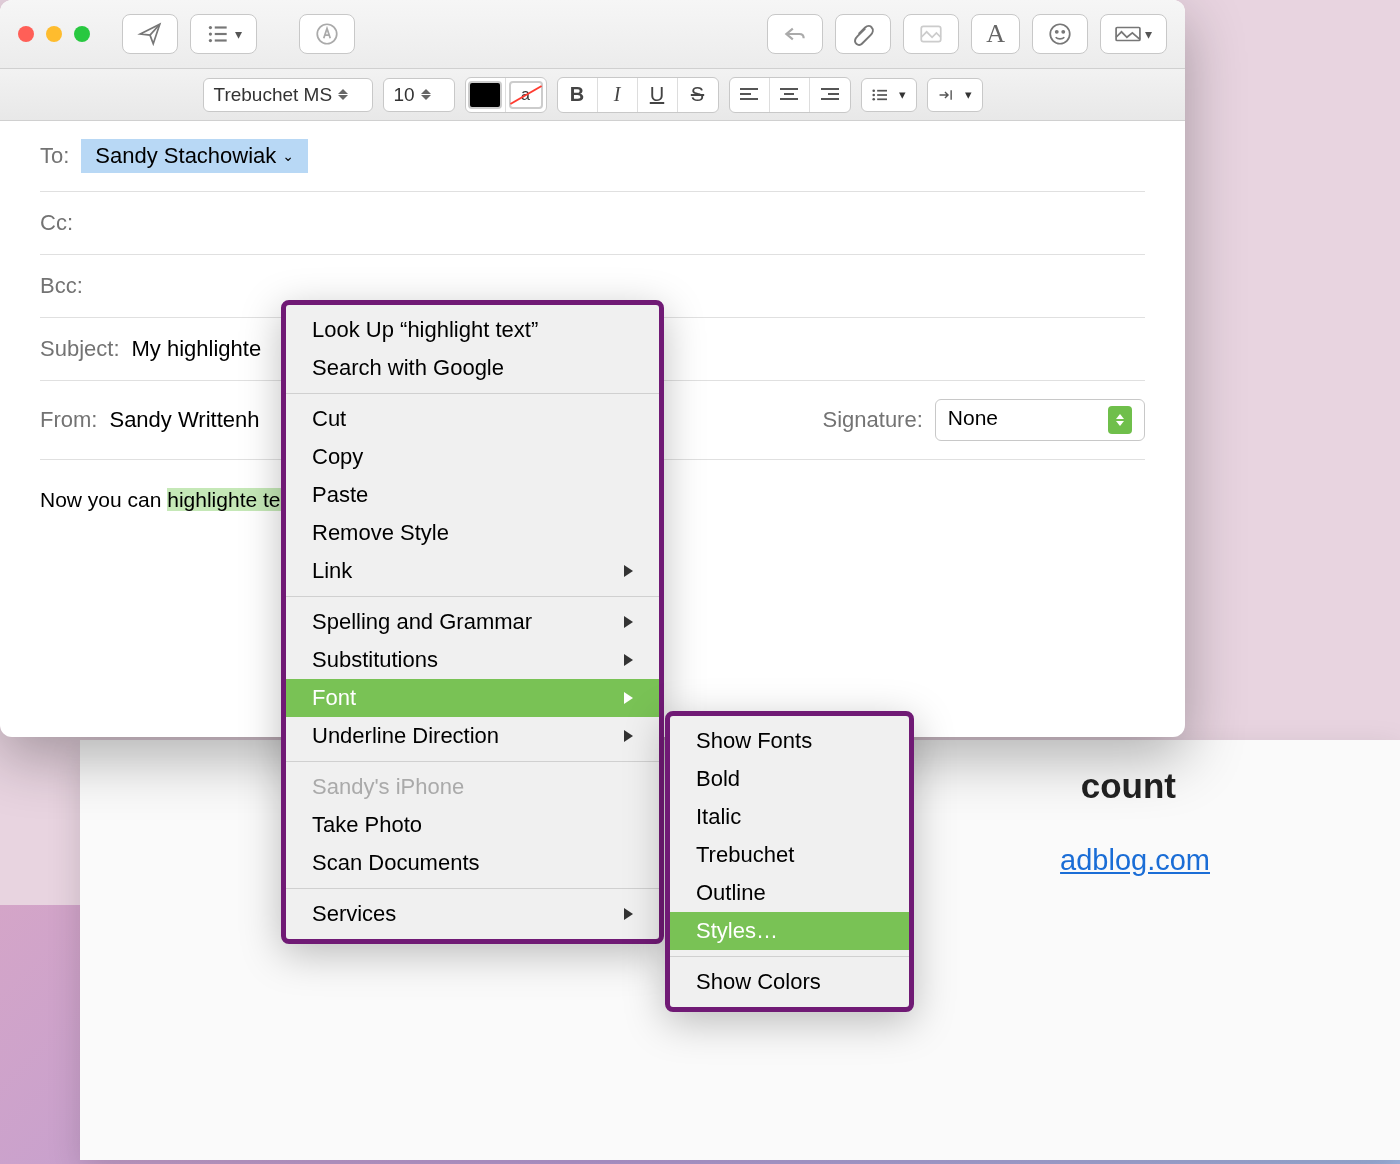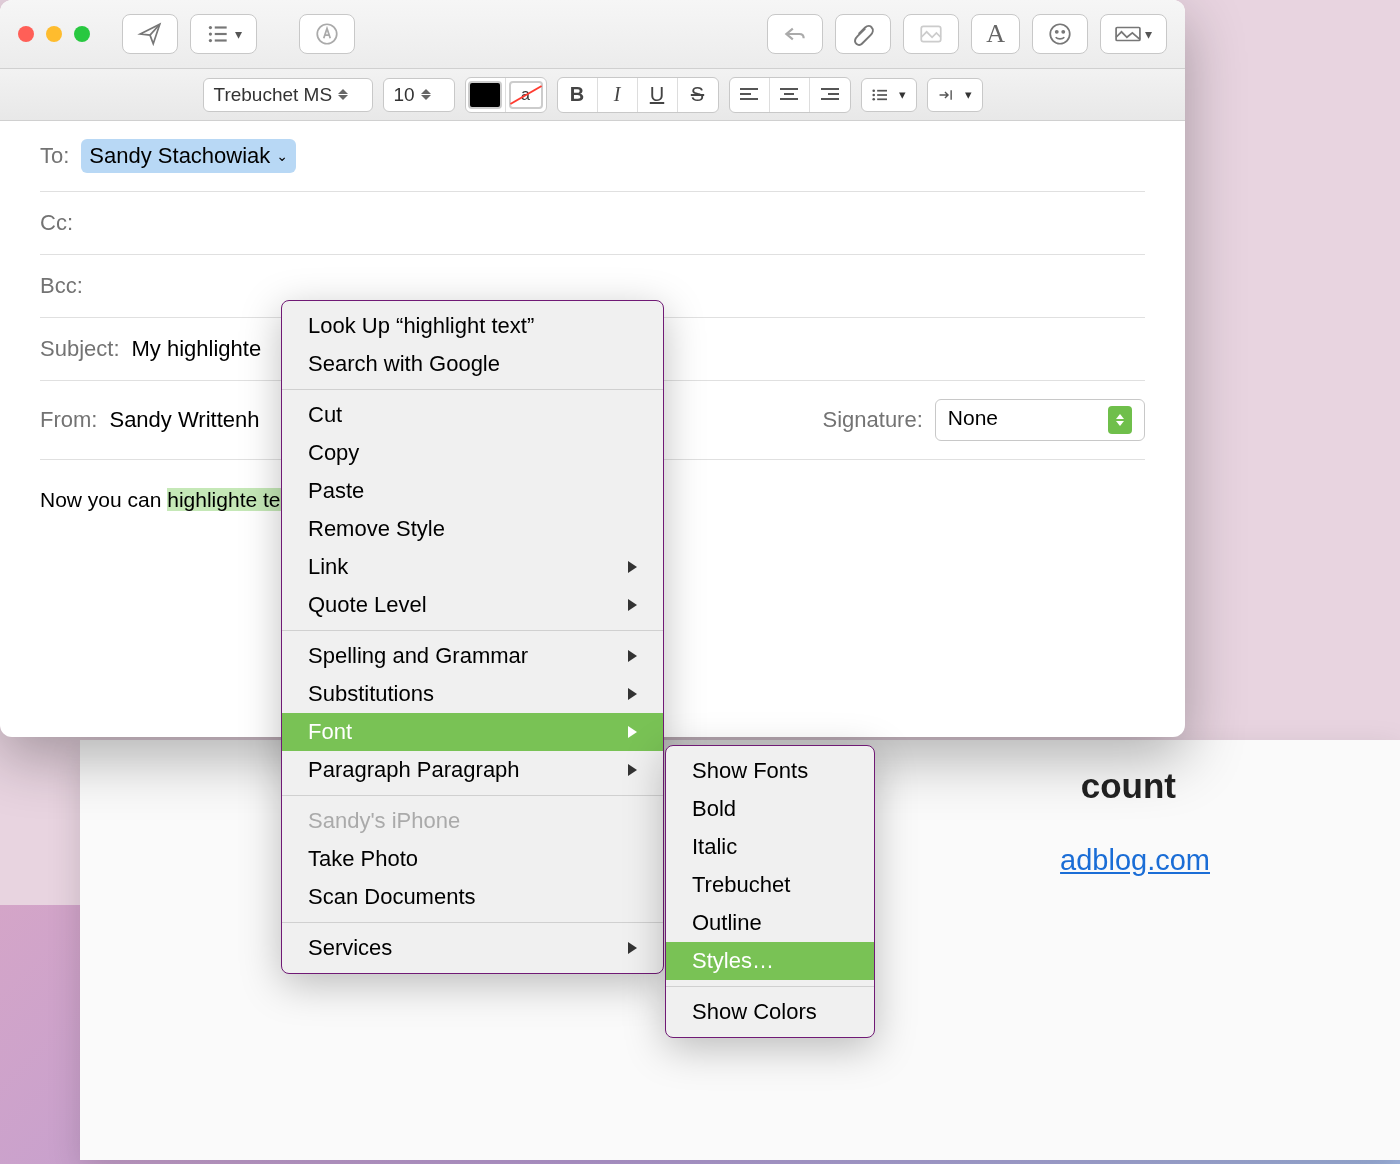--- a/index.html
+++ b/index.html
@@ -31,42 +31,42 @@
 .swatch.strike::after { content:""; position:absolute; width:120%; height:2px; background:#ff3b30; transform:rotate(-30deg); }
 .fb-group { display:flex; border:1px solid #c8c8c8; border-radius:6px; overflow:hidden; background:#fff; }
 .fb-group > div { width:40px; height:34px; display:flex; align-items:center; justify-content:center; border-right:1px solid #ddd; font-size:20px; color:#444; }
 .fb-group > div:last-child { border-right:none; }
 
 
 .fields { padding:0 40px; }
 .field-row { display:flex; align-items:center; padding:18px 0; border-bottom:1px solid #e0e0e0; font-size:22px; color:#737373; gap:12px; }
 .field-row .label { min-width:0; }
 .field-row input { border:none; font-size:22px; flex:1; outline:none; color:#000; }
-.token { background:#b8d8f5; border-radius:6px; padding:4px 8px; color:#000; font-size:22px; display:flex; align-items:center; gap:6px; }
+.token { background:#b8d8f5; border-radius:0; padding:4px 14px; color:#000; font-size:22px; display:flex; align-items:center; gap:6px; }
 .token .chev { font-size:14px; }
 .sig-select { background:#fff; border:1px solid #c8c8c8; border-radius:6px; padding:6px 12px; font-size:21px; color:#000; display:flex; gap:10px; }
 .sig-select .end { background:#6fbf4b; border-radius:4px; width:24px; height:28px; display:flex; flex-direction:column; align-items:center; justify-content:center; gap:2px; }
 .sig-select .end div { width:0; height:0; border-left:4px solid transparent; border-right:4px solid transparent; }
 .sig-select .end .u { border-bottom:5px solid #fff; }
 .sig-select .end .d { border-top:5px solid #fff; }
 
 
 .bodytext { padding:28px 40px; font-size:21px; color:#000; font-family:"Trebuchet MS",sans-serif; }
 .hl { background:#c5e8b7; }
 
 
-.menu { position:absolute; background:#f0f0f0; border:1px solid #701a75; border-radius:8px; box-shadow:0 10px 40px rgba(0,0,0,0.25); padding:6px 0; font-size:22px; color:#000; }
+.menu { position:absolute; background:#f0f0f0; border:5px solid #701a75; border-radius:8px; box-shadow:0 10px 40px rgba(0,0,0,0.25); padding:6px 0; font-size:22px; color:#000; }
 .menu .item { padding:6px 26px; display:flex; align-items:center; justify-content:space-between; white-space:nowrap; }
 .menu .item.sel { background:#79c255; color:#fff; }
 .menu .item.disabled { color:#aaa; }
 .menu .sep { height:1px; background:#d0d0d0; margin:6px 0; }
 .menu .arrow { width:0; height:0; border-top:6px solid transparent; border-bottom:6px solid transparent; border-left:9px solid #333; }
 .menu .item.sel .arrow { border-left-color:#fff; }
 .menu1 { left:281px; top:300px; width:383px; }
-.menu2 { left:665px; top:711px; width:210px;margin-top:34px; }
+.menu2 { left:665px; top:711px; width:249px; }
 
 
 .bgwin { position:absolute; left:80px; top:740px; width:1320px; height:420px; background:#fafafa; box-shadow:0 12px 32px rgba(0,0,0,0.15); }
 .bgwin .title { font-size:35px; font-weight:600; padding:16px 0 0 80px; color:#222; }
 .bgwin .link { color:#1a6dd6; text-decoration:underline; font-size:29px; padding-left:80px; display:block; margin-top:32px; }
 
 
 .desk { position:absolute; left:0; top:905px; width:1400px; height:260px; background:linear-gradient(135deg,#d4a5c8 0%,#b89bd4 50%,#9fb4e0 100%); }
 </style>
 </head>
@@ -287,39 +287,35 @@
   <div class="item">
       <span>Paste</span>
     </div>
   <div class="item">
       <span>Remove Style</span>
     </div>
   <div class="item">
       <span>Link</span>
       <span class="arrow"></span>
     </div>
-  <div class="item">
-      <span>Quote Level</span>
-      <span class="arrow"></span>
-    </div>
   <div class="sep"></div>
   <div class="item">
       <span>Spelling and Grammar</span>
       <span class="arrow"></span>
     </div>
   <div class="item">
       <span>Substitutions</span>
       <span class="arrow"></span>
     </div>
   <div class="item sel">
       <span>Font</span>
       <span class="arrow"></span>
     </div>
   <div class="item">
-      <span>Paragraph Paragraph</span>
+      <span>Underline Direction</span>
       <span class="arrow"></span>
     </div>
   <div class="sep"></div>
   <div class="item disabled">
       <span>Sandy's iPhone</span>
     </div>
   <div class="item">
       <span>Take Photo</span>
     </div>
   <div class="item">

